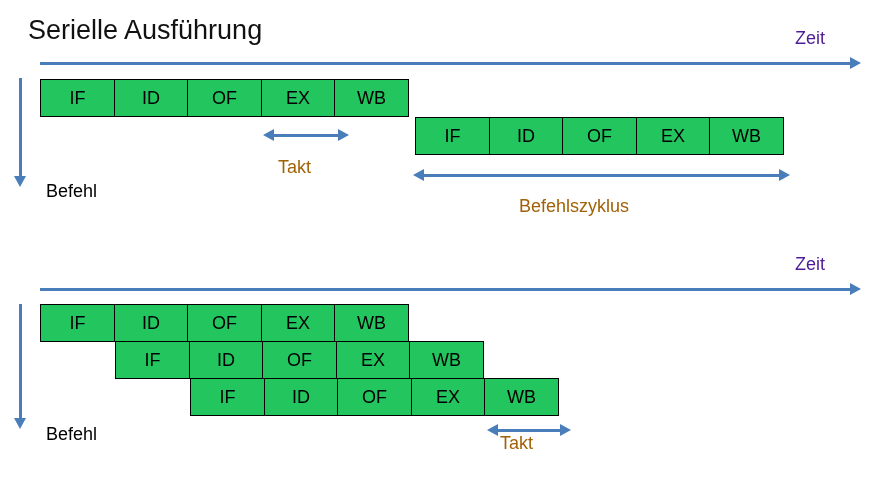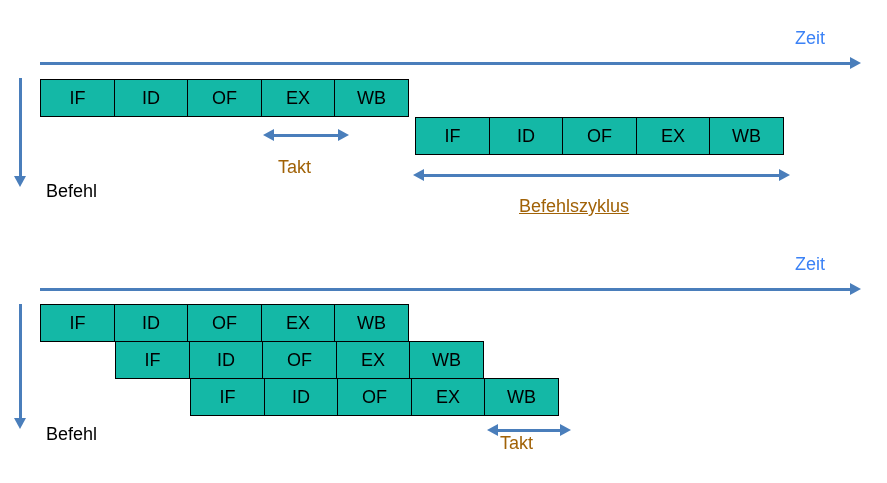--- a/index.html
+++ b/index.html
@@ -29,61 +29,62 @@
     border-top:6px solid transparent;
     border-bottom:6px solid transparent;
     border-right:11px solid #4A7EBB;
   }
 
   .title-rule{
     height:3px;background:#4A7EBB;
   }
 
   .zeit-label{
-    font-size:18px;line-height:20px;white-space:nowrap;color:#3b82f6;
+    font-size:18px;line-height:20px;white-space:nowrap;color:#4c1d95;
   }
   .befehl-label{
     font-size:18px;line-height:20px;white-space:nowrap;color:#000;
   }
   .small-label{
     font-size:18px;line-height:20px;white-space:nowrap;color:#a16207;
   }
 
   
   .v-line{width:3px;background:#4A7EBB;}
   .v-head{
     width:0;height:0;
     border-left:6px solid transparent;
     border-right:6px solid transparent;
     border-top:11px solid #4A7EBB;
   }
 
   
   .stage-row{position:absolute;display:flex;}
   .cell{
-    background:#14b8a6;
+    background:#22c55e;
     border:1.5px solid #000000;
     margin-left:-1.5px;
     box-sizing:border-box;
     display:flex;align-items:center;justify-content:center;
     font-size:18px;
     color:#000000;
     height:38px;
   }
   .cell:first-child{margin-left:0;}
 
   
   .dbl{position:absolute;display:flex;align-items:center;}
   .dbl .bar{height:3px;background:#4A7EBB;flex:1;}
 </style>
 </head>
 <body>
 
 <div class="canvas">
 
+  <div class="abs section-title" style="left:28px;top:14px;">Serielle Ausführung</div>
 
   <div class="abs title-rule" style="left:40px;top:62px;width:812px;"></div>
   <div class="abs axis-head" style="left:850px;top:57px;"></div>
   <div class="abs zeit-label" style="left:795px;top:28px;">Zeit</div>
 
   <div class="abs v-line" style="left:19px;top:78px;height:100px;"></div>
   <div class="abs v-head" style="left:14px;top:176px;"></div>
   <div class="abs befehl-label" style="left:46px;top:181px;">Befehl</div>
 
   <div class="stage-row" style="left:40px;top:79px;">
@@ -107,21 +108,21 @@
     <div class="bar"></div>
     <div class="axis-head"></div>
   </div>
   <div class="abs small-label" style="left:278px;top:157px;">Takt</div>
 
   <div class="dbl" style="left:413px;top:169px;width:377px;">
     <div class="axis-head-left"></div>
     <div class="bar"></div>
     <div class="axis-head"></div>
   </div>
-  <div class="abs small-label" style="left:519px;top:196px;text-decoration:underline;">Befehlszyklus</div>
+  <div class="abs small-label" style="left:519px;top:196px;">Befehlszyklus</div>
 
 
   <div class="abs title-rule" style="left:40px;top:288px;width:812px;"></div>
   <div class="abs axis-head" style="left:850px;top:283px;"></div>
   <div class="abs zeit-label" style="left:795px;top:254px;">Zeit</div>
 
   <div class="abs v-line" style="left:19px;top:304px;height:116px;"></div>
   <div class="abs v-head" style="left:14px;top:418px;"></div>
   <div class="abs befehl-label" style="left:46px;top:424px;">Befehl</div>
 

